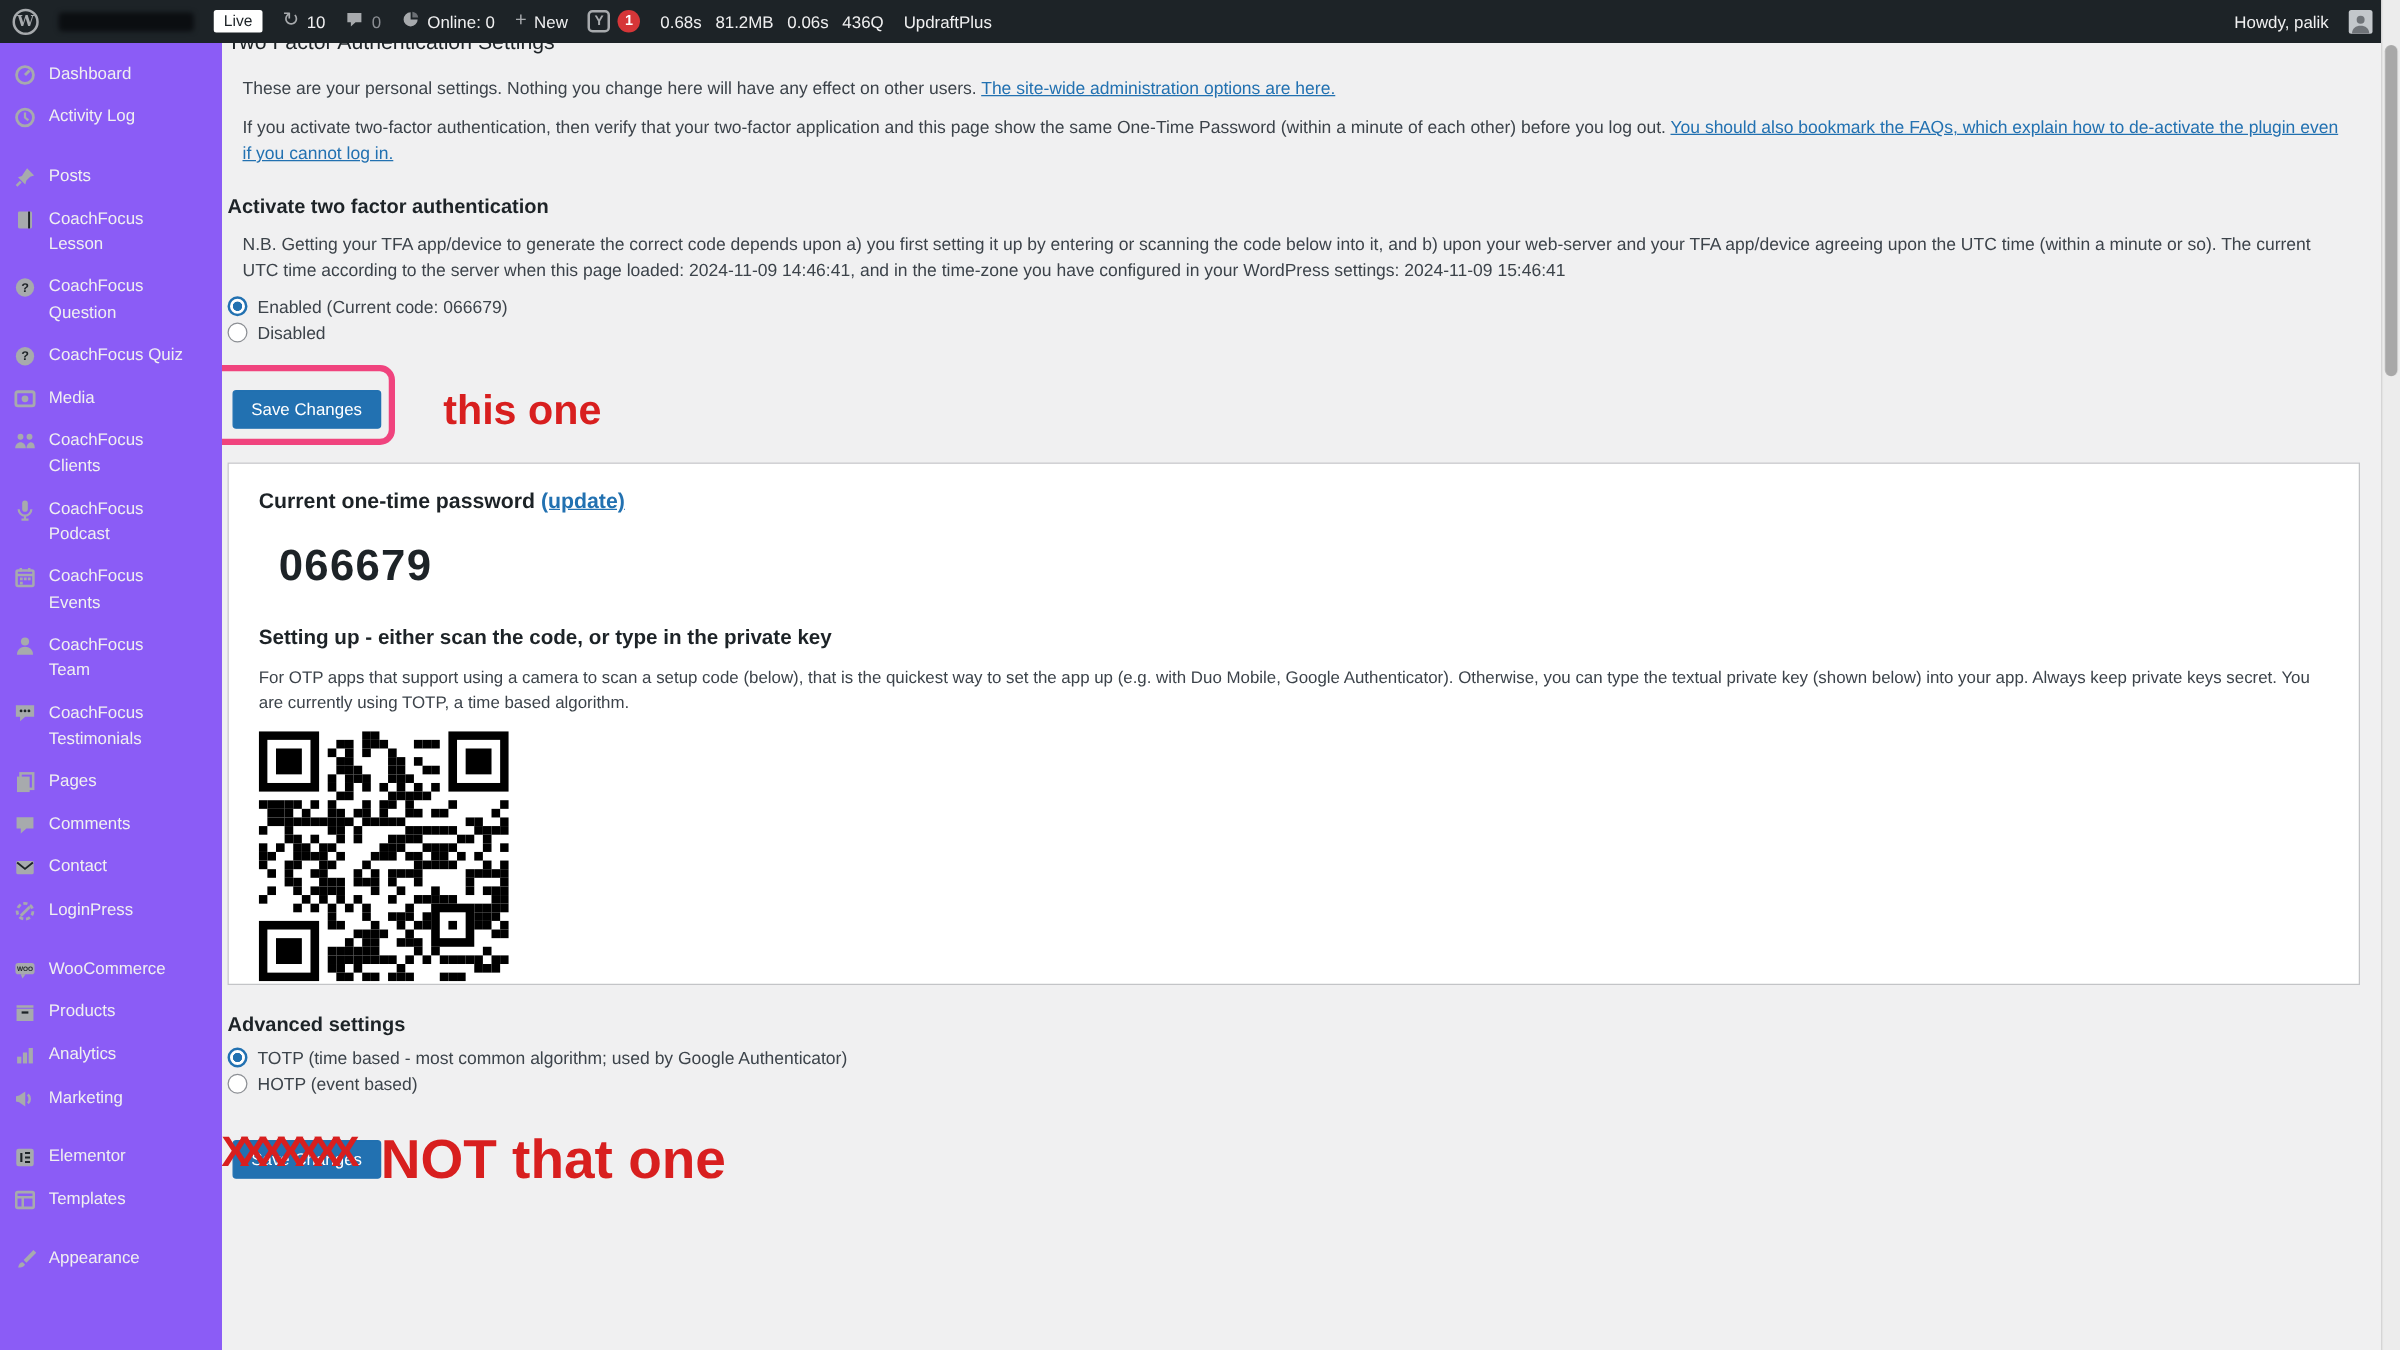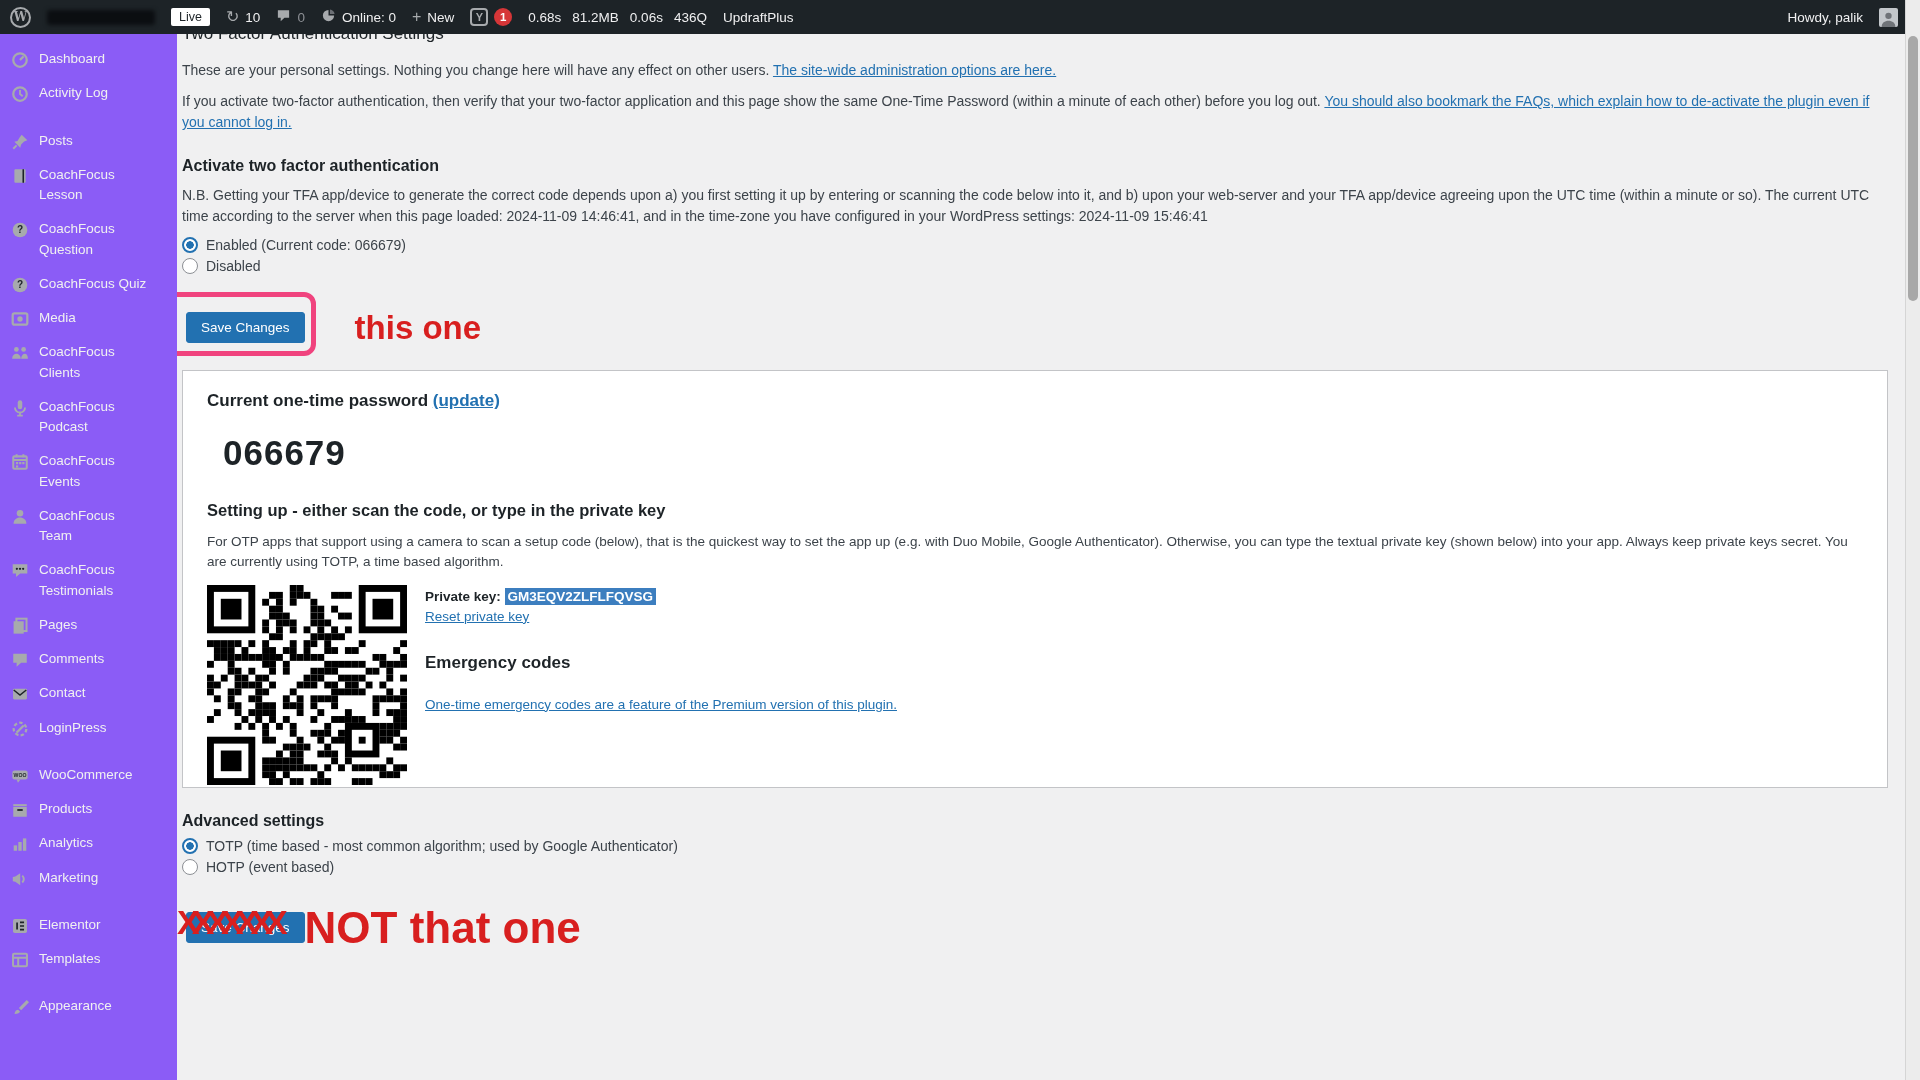--- a/index.html
+++ b/index.html
@@ -41,21 +41,21 @@
   .s-item{display:flex;align-items:flex-start;gap:10px;padding:7px 6px 7px 11px;
           color:#f0f0f1;font-size:13.5px;line-height:1.5;cursor:pointer}
   .icn{flex:0 0 18px;width:18px;margin-top:2px}
   .icn svg{display:block}
   .lbl{width:108px}
   .sep{height:13px}
 
   
   .content{margin-left:160px;padding:14px 32px 0 22px}
   h1{font-size:17px;font-weight:400;color:#1d2327;margin:10px 0 16px}
-  p{font-size:14px;line-height:1.5;margin:10px 0;color:#3c434a}
+  p{font-size:14px;line-height:1.5;margin:10px 12px;color:#3c434a}
   a{color:#2271b1;text-decoration:underline;cursor:pointer}
   h3.section{font-size:16px;font-weight:700;color:#1d2327;margin:24px 0 8px}
   .radio-row{display:flex;align-items:center;gap:8px;margin:5px 0;font-size:14px;cursor:pointer}
   .radio{width:16px;height:16px;border-radius:50%;background:#fff;border:1px solid #8c8f94}
   .radio.on{border:2px solid #2271b1;background:radial-gradient(circle,#2271b1 0 3.5px,#fff 4px)}
   .save-row{position:relative;margin:36px 0 0 4px;display:flex;align-items:center;height:34px}
   .btn{background:#2271b1;border:1px solid #2271b1;color:#fff;font-size:13.5px;
        padding:7px 14px;border-radius:3px;cursor:pointer;font-family:inherit}
   .pink-frame{position:absolute;left:-22px;top:-18px;width:152px;height:64px;
               border:5px solid #f0437e;border-radius:12px;pointer-events:none}
@@ -718,29 +718,20 @@
           <rect x="70" y="196" width="7" height="7" fill="#000"></rect>
           <rect x="84" y="196" width="7" height="7" fill="#000"></rect>
           <rect x="91" y="196" width="7" height="7" fill="#000"></rect>
           <rect x="105" y="196" width="7" height="7" fill="#000"></rect>
           <rect x="112" y="196" width="7" height="7" fill="#000"></rect>
           <rect x="119" y="196" width="7" height="7" fill="#000"></rect>
           <rect x="147" y="196" width="7" height="7" fill="#000"></rect>
           <rect x="154" y="196" width="7" height="7" fill="#000"></rect>
           <rect x="161" y="196" width="7" height="7" fill="#000"></rect>
         </svg>
-      <div class="pk-col">
-        <div class="pk-line">
-          <span>Private key:</span>
-          <span class="sel">GM3EQV2ZLFLFQVSG</span>
-        </div>
-        <a class="reset">Reset private key</a>
-        <div class="em-head">Emergency codes</div>
-        <a class="em-link">One-time emergency codes are a feature of the Premium version of this plugin.</a>
-      </div>
     </div>
   </div>
 
   <h3 class="section">Advanced settings</h3>
 
   <div class="radio-row">
     <span class="radio on"></span>
     <span>TOTP (time based - most common algorithm; used by Google Authenticator)</span>
   </div>
   <div class="radio-row">

